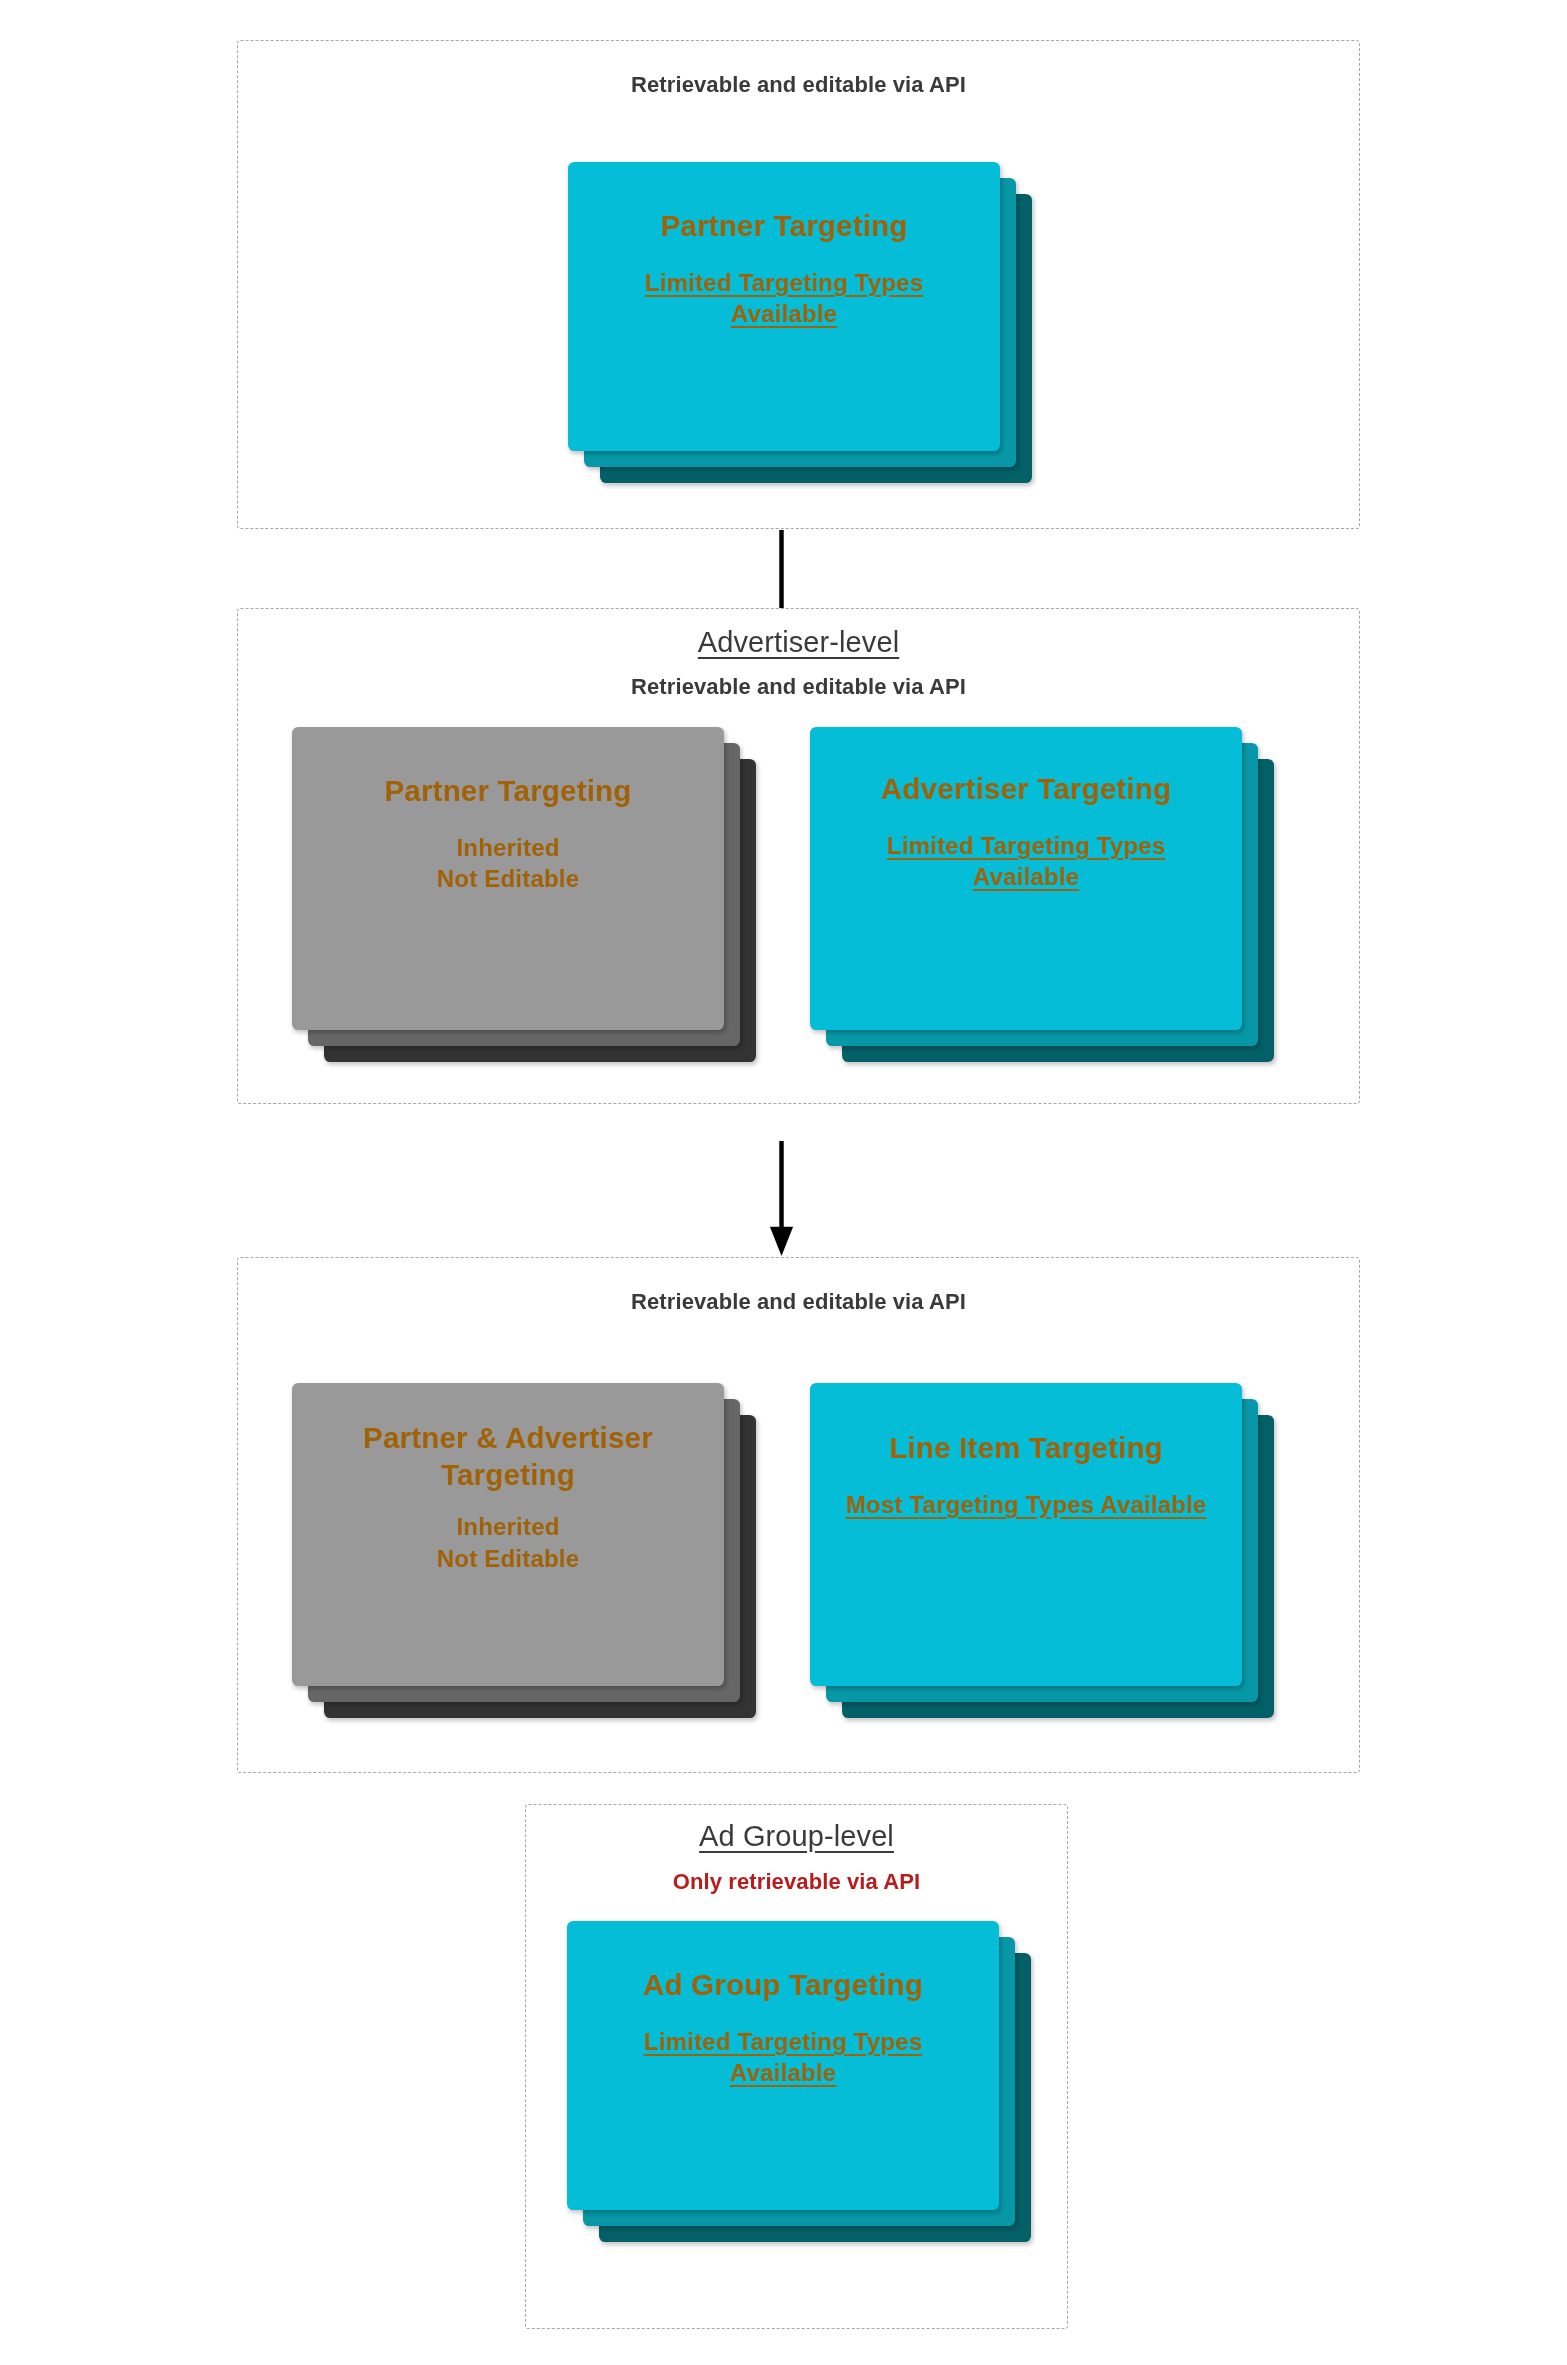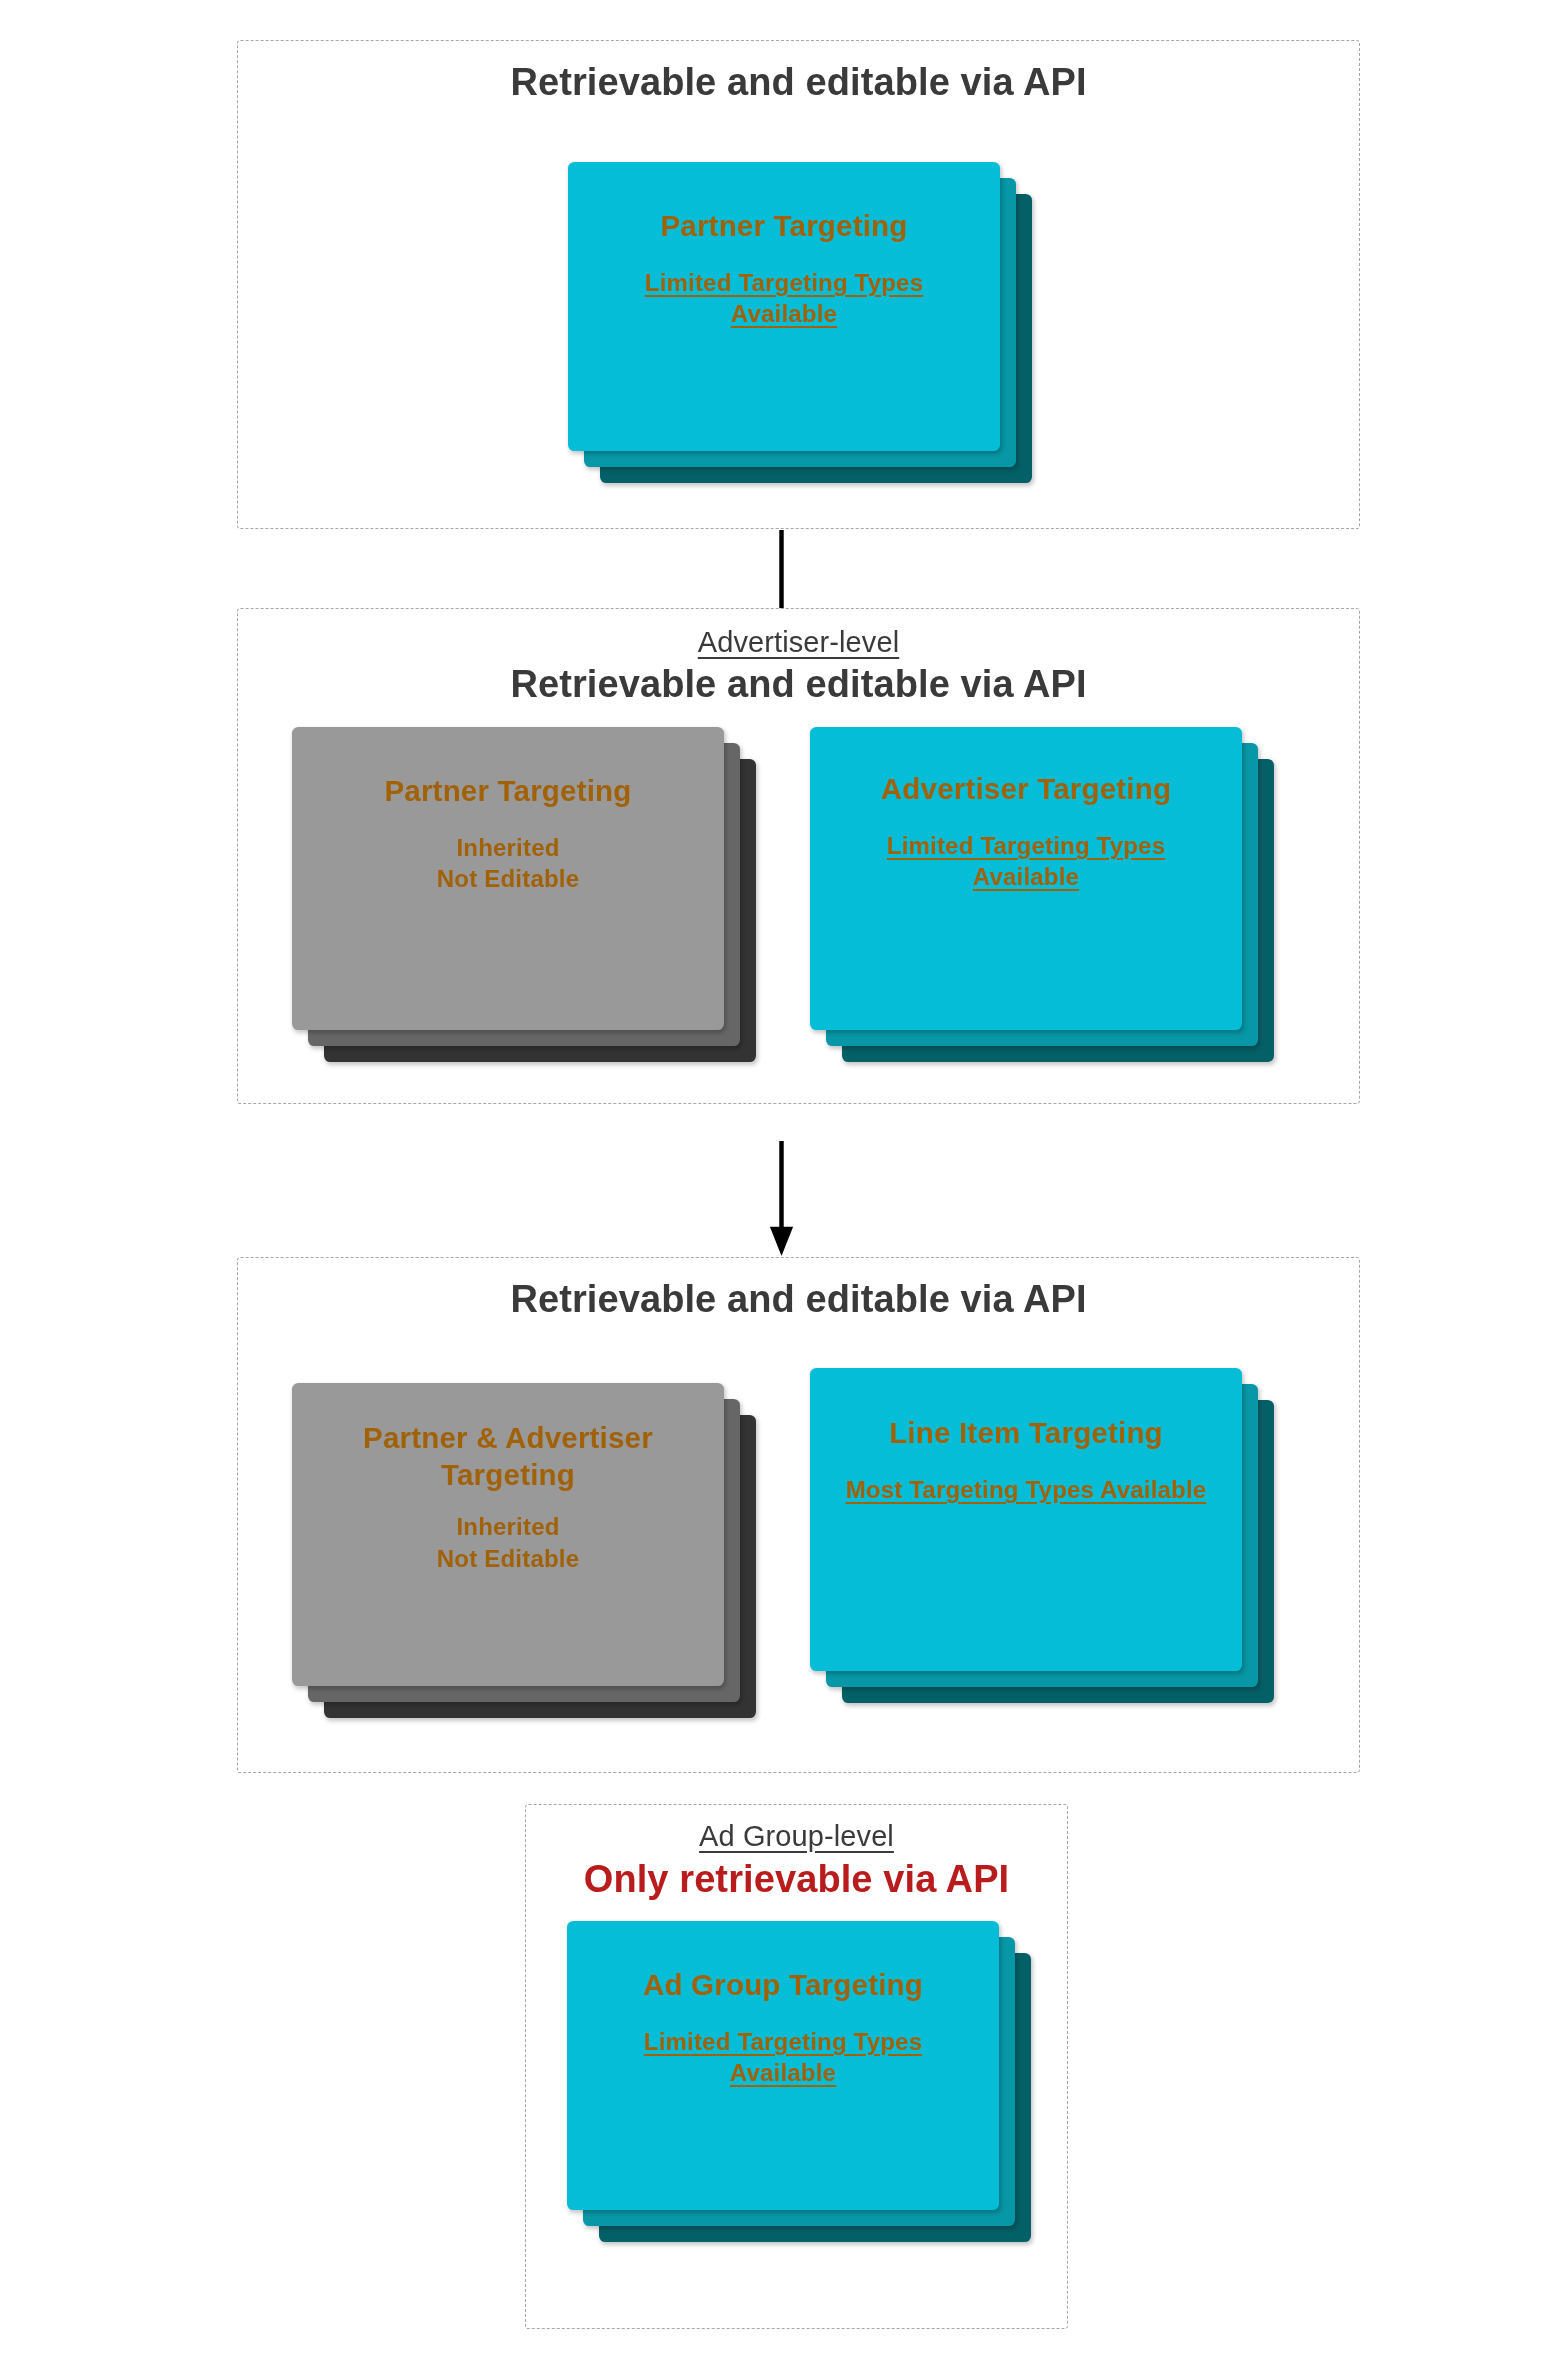--- a/index.html
+++ b/index.html
@@ -38,25 +38,25 @@
   .level-name {
     font-size: 29px;
     font-weight: 400;
     color: #3a3a3a;
     text-decoration: underline;
     text-underline-offset: 4.5px;
     line-height: 1.18;
     letter-spacing: 0.1px;
   }
   .level-api {
-    font-size: 38px;
+    font-size: 22px;
     font-weight: bold;
     color: #3a3a3a;
     line-height: 1.25;
-    margin-top: 2px;
+    margin-top: 14px;
     letter-spacing: 0.1px;
   }
   .level-api.danger {
     color: #b91c1c;
   }
 
   
   .card-stack {
     position: absolute;
   }
@@ -184,21 +184,21 @@
       <div class="card-layer back" style="width:432px; height:303px;"></div>
       <div class="card-layer mid" style="width:432px; height:303px;"></div>
       <div class="card-layer front" style="width:432px; height:303px;"></div>
       <div class="card-body" style="width:432px; padding-top:36px;">
         <div class="card-title">Partner &amp; Advertiser Targeting</div>
         <div class="card-sub" style="white-space:pre-line; margin-top:18px;">Inherited
 Not Editable</div>
       </div>
     </div>
 
-    <div class="card-stack teal" style="left:572px; top:110px; width:436px; height:335px;">
+    <div class="card-stack teal" style="left:572px; top:125px; width:436px; height:335px;">
       <div class="card-layer back" style="width:432px; height:303px;"></div>
       <div class="card-layer mid" style="width:432px; height:303px;"></div>
       <div class="card-layer front" style="width:432px; height:303px;"></div>
       <div class="card-body" style="width:432px; padding-top:46px;">
         <div class="card-title">Line Item Targeting</div>
         <div class="card-sub underlined">Most Targeting Types Available</div>
       </div>
     </div>
   </div>
 

